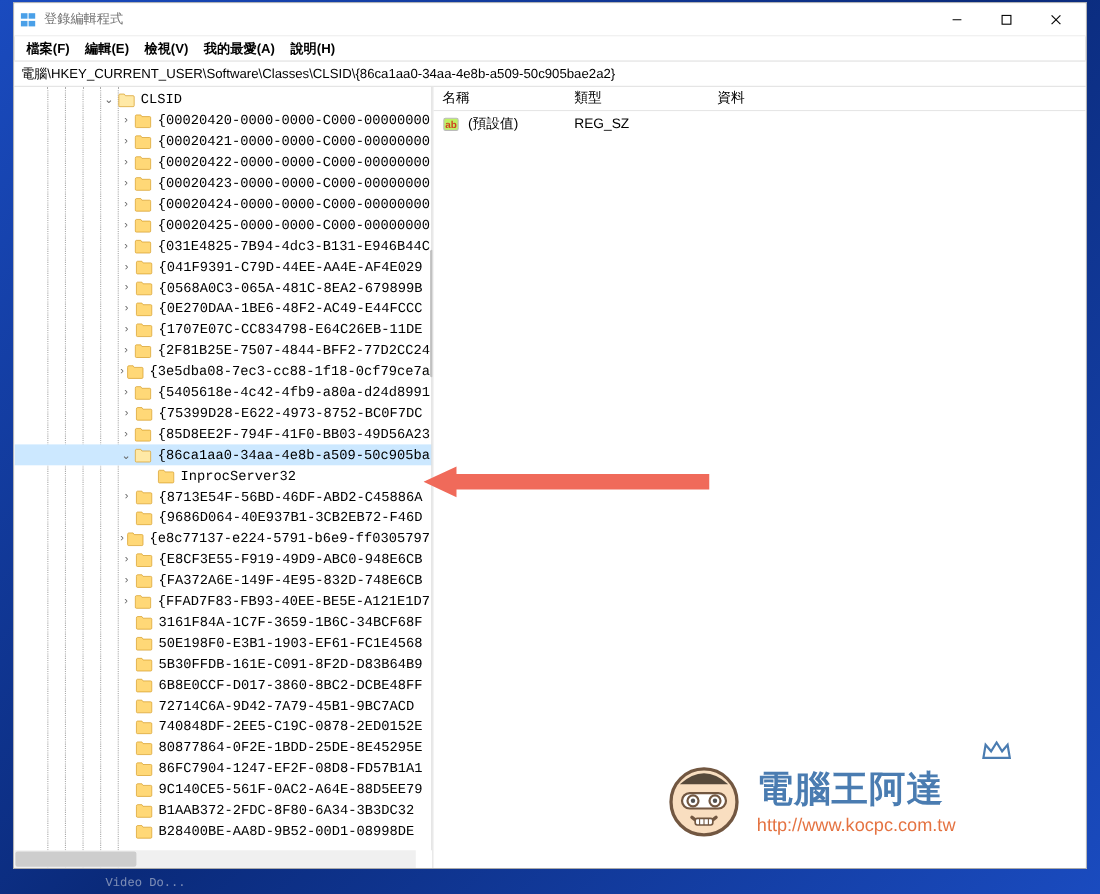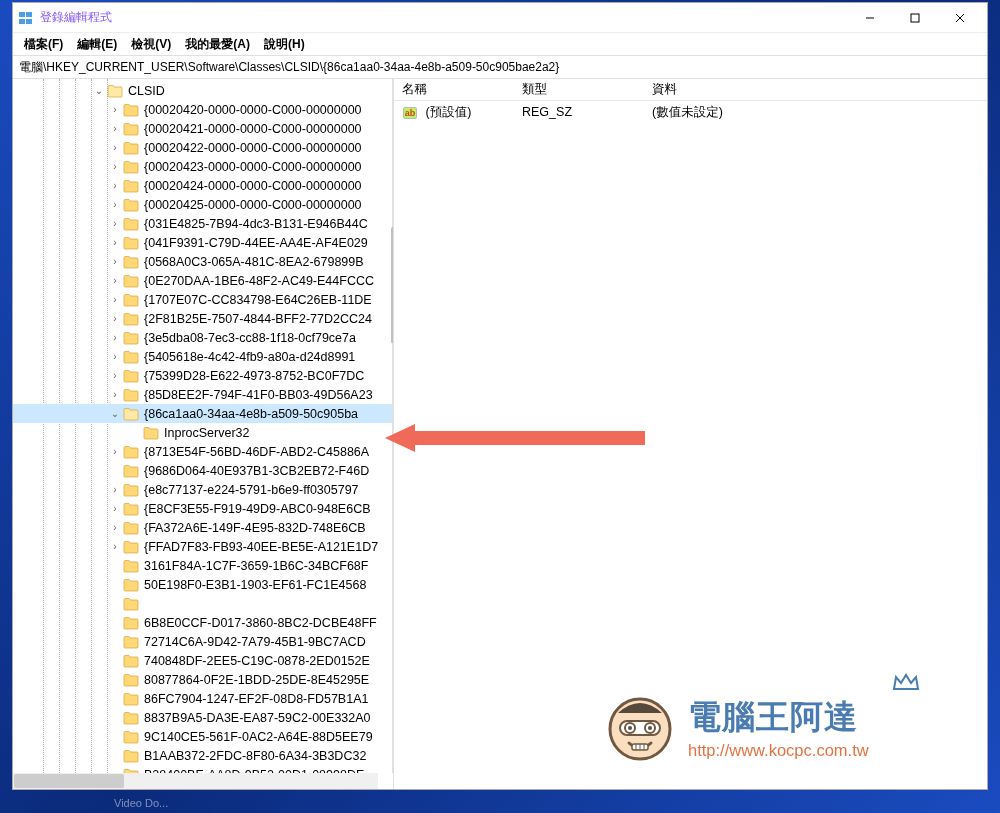--- a/index.html
+++ b/index.html
@@ -1,35 +1,35 @@
 <!DOCTYPE html>
 <html><head>
 <meta charset="utf-8">
 <style>
 * { box-sizing: border-box; margin: 0; padding: 0; font-family: "Microsoft JhengHei", "Segoe UI", sans-serif; }
 body { width: 1000px; height: 813px; background: linear-gradient(135deg, #1a4bbf 0%, #0a2a7a 50%, #1a4bbf 100%); position: relative; overflow: hidden; }
 .window { position: absolute; top: 2px; left: 12px; width: 976px; height: 788px; background: #fff; border: 1px solid #aaa; display: flex; flex-direction: column; }
 .titlebar { display: flex; align-items: center; height: 30px; padding: 0 5px; background: #fff; border-bottom: 1px solid #eee; }
 .titlebar .app-icon { width: 16px; height: 16px; margin-right: 6px; }
 .app-icon svg { width: 16px; height: 16px; }
-.titlebar .title { font-size: 12px; color: #8b5cf6; flex: 1; }
+.titlebar .title { font-size: 12px; color: #737373; flex: 1; }
 .win-controls { display: flex; }
 .win-controls .btn { width: 45px; height: 29px; display: flex; align-items: center; justify-content: center; font-size: 13px; color: #000; cursor: default; }
 .win-controls svg { width: 10px; height: 10px; }
 .menubar { display: flex; align-items: center; height: 22px; padding: 0 4px; font-size: 12px; color: #000; }
 .menubar .mitem { padding: 2px 7px; cursor: default; font-weight: bold; }
 .addressbar { height: 24px; display: flex; align-items: center; padding: 0 6px; border-top: 1px solid #e0e0e0; border-bottom: 1px solid #e0e0e0; background: #fff; font-size: 12px; }
 .content { flex: 1; display: flex; overflow: hidden; background: #fff; }
 .tree-pane { width: 381px; border-right: 1px solid #e0e0e0; overflow: hidden; font-size: 12.5px; position: relative; }
 .tree-inner { position: absolute; top: 0; left: 0; right: 0; padding-top: 2px; }
 .tree-node { display: flex; align-items: center; height: 19px; white-space: nowrap; position: relative; }
 .tree-node .toggle { width: 16px; text-align: center; color: #666; font-size: 10px; cursor: default; }
 .folder-icon { width: 16px; height: 14px; margin-right: 3px; }
 .folder-icon svg { width: 16px; height: 14px; display: block; }
-.tree-node .label { padding: 0 2px; }
+.tree-node .label { padding: 0 2px; font-family: Liberation Mono, monospace; }
 .tree-node.selected { background: #cce8ff; }
 .tree-node.selected .label { }
 .tree-lines { position: absolute; top: 0; left: 0; width: 110px; height: 100%; pointer-events: none; }
 .vline { position: absolute; top: 0; bottom: 0; width: 0; border-left: 1px dotted #aaa; }
 .list-pane { flex: 1; overflow: hidden; font-size: 12.5px; }
 .list-header { display: flex; height: 22px; align-items: center; border-bottom: 1px solid #e6e6e6; }
 .list-header .col { padding: 0 8px; color: #000; }
 .col0 { width: 120px; } .col1 { width: 130px; } .col2 { flex: 1; }
 .list-row { display: flex; align-items: center; height: 20px; padding-top: 2px; }
 .list-row .cell { padding: 0 8px; color: #000; }
@@ -47,21 +47,21 @@
 
 .watermark { position: absolute; right: 28px; bottom: 40px; width: 372px; height: 92px; opacity: 0.85; display: flex; align-items: center; }
 .wm-face { width: 80px; height: 80px; }
 .wm-face svg { width: 80px; height: 80px; }
 .wm-text { margin-left: 8px; }
 .wm-text .cn { font-size: 33px; color: #2b66a4; font-weight: bold; letter-spacing: 1px; }
 .wm-text .url { font-size: 16.5px; color: #e05a20; margin-top: 1px; }
 .wm-crown { position: absolute; top: -8px; right: 52px; }
 .wm-crown svg { width: 28px; height: 18px; }
 
-.taskbar-hint { position: absolute; bottom: 4px; left: 114px; color: #eee; font-size: 11px; opacity: 0.5; }
+.taskbar-hint { position: absolute; bottom: 4px; left: 96px; color: #eee; font-size: 11px; opacity: 0.5; font-family: Liberation Mono, monospace; }
 </style>
 </head>
 <body>
 
 <div class="window">
   <div class="titlebar">
     <span class="app-icon">
       <svg viewBox="0 0 16 16">
           <rect x="1" y="2" width="6" height="5" fill="#4aa0e8"></rect>
           <rect x="8" y="2" width="6" height="5" fill="#4aa0e8"></rect>
@@ -355,20 +355,21 @@
             </span>
             <span class="label">50E198F0-E3B1-1903-EF61-FC1E4568</span>
           </div>
           <div class="tree-node " style="padding-left:94px">
             <span class="toggle"></span>
             <span class="folder-icon ">
               <svg viewBox="0 0 16 14">
                 <path d="M1 3 L1 12 Q1 13 2 13 L14 13 Q15 13 15 12 L15 4 Q15 3 14 3 L7 3 L6 1.5 L2 1.5 Q1 1.5 1 3 Z" fill="#ffd877" stroke="#d9a232" stroke-width="0.7"></path>
               </svg>
             </span>
+            <span class="label">5B30FFDB-161E-C091-8F2D-D83B64B9</span>
           </div>
           <div class="tree-node " style="padding-left:94px">
             <span class="toggle"></span>
             <span class="folder-icon ">
               <svg viewBox="0 0 16 14">
                 <path d="M1 3 L1 12 Q1 13 2 13 L14 13 Q15 13 15 12 L15 4 Q15 3 14 3 L7 3 L6 1.5 L2 1.5 Q1 1.5 1 3 Z" fill="#ffd877" stroke="#d9a232" stroke-width="0.7"></path>
               </svg>
             </span>
             <span class="label">6B8E0CCF-D017-3860-8BC2-DCBE48FF</span>
           </div>
@@ -400,29 +401,20 @@
             <span class="label">80877864-0F2E-1BDD-25DE-8E45295E</span>
           </div>
           <div class="tree-node " style="padding-left:94px">
             <span class="toggle"></span>
             <span class="folder-icon ">
               <svg viewBox="0 0 16 14">
                 <path d="M1 3 L1 12 Q1 13 2 13 L14 13 Q15 13 15 12 L15 4 Q15 3 14 3 L7 3 L6 1.5 L2 1.5 Q1 1.5 1 3 Z" fill="#ffd877" stroke="#d9a232" stroke-width="0.7"></path>
               </svg>
             </span>
             <span class="label">86FC7904-1247-EF2F-08D8-FD57B1A1</span>
-          </div>
-          <div class="tree-node " style="padding-left:94px">
-            <span class="toggle"></span>
-            <span class="folder-icon ">
-              <svg viewBox="0 0 16 14">
-                <path d="M1 3 L1 12 Q1 13 2 13 L14 13 Q15 13 15 12 L15 4 Q15 3 14 3 L7 3 L6 1.5 L2 1.5 Q1 1.5 1 3 Z" fill="#ffd877" stroke="#d9a232" stroke-width="0.7"></path>
-              </svg>
-            </span>
-            <span class="label">8837B9A5-DA3E-EA87-59C2-00E332A0</span>
           </div>
           <div class="tree-node " style="padding-left:94px">
             <span class="toggle"></span>
             <span class="folder-icon ">
               <svg viewBox="0 0 16 14">
                 <path d="M1 3 L1 12 Q1 13 2 13 L14 13 Q15 13 15 12 L15 4 Q15 3 14 3 L7 3 L6 1.5 L2 1.5 Q1 1.5 1 3 Z" fill="#ffd877" stroke="#d9a232" stroke-width="0.7"></path>
               </svg>
             </span>
             <span class="label">9C140CE5-561F-0AC2-A64E-88D5EE79</span>
           </div>
@@ -459,21 +451,20 @@
         <div class="col col2">資料</div>
       </div>
       <div class="list-row">
         <div class="cell col0">
           <span class="ab-icon">
               <span>ab</span>
             </span>
           <span>(預設值)</span>
         </div>
         <div class="cell col1">REG_SZ</div>
-        <div class="cell col2">(數值未設定)</div>
       </div>
     </div>
   </div>
 </div>
 
 <div class="arrow">
   <svg viewBox="0 0 260 36">
       <polygon points="0,18 30,4 30,11 260,11 260,25 30,25 30,32" fill="#f06a5a"></polygon>
     </svg>
 </div>

